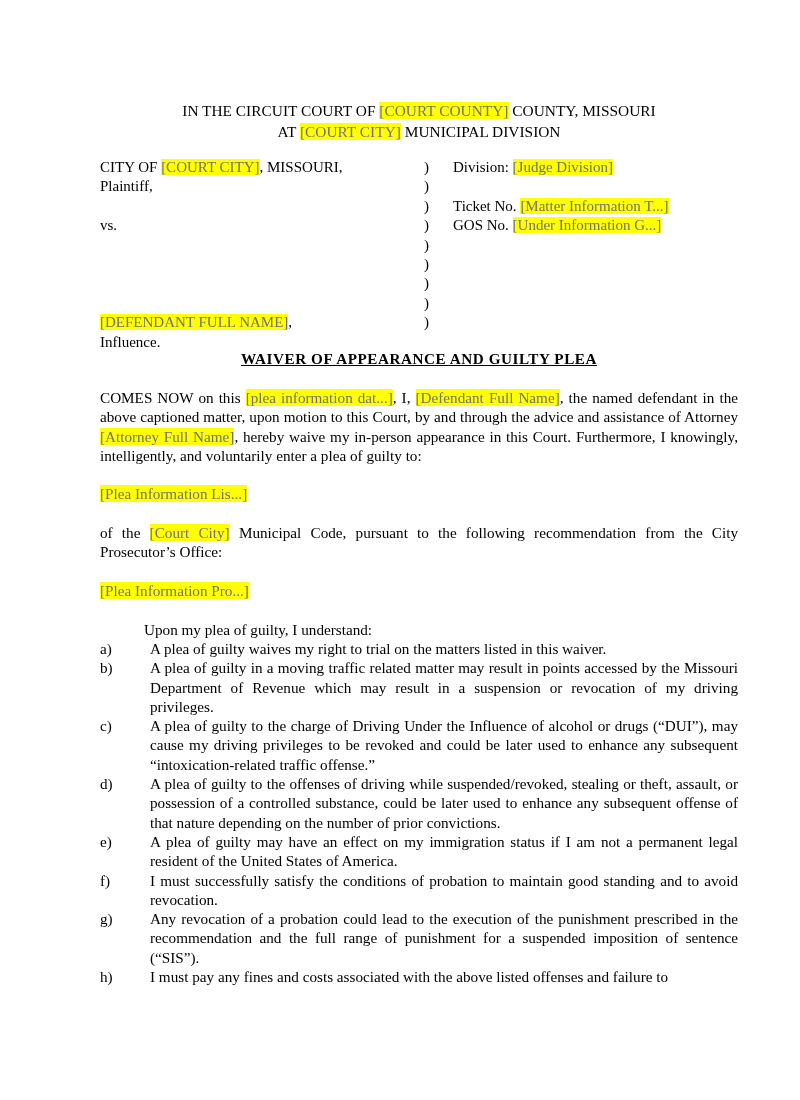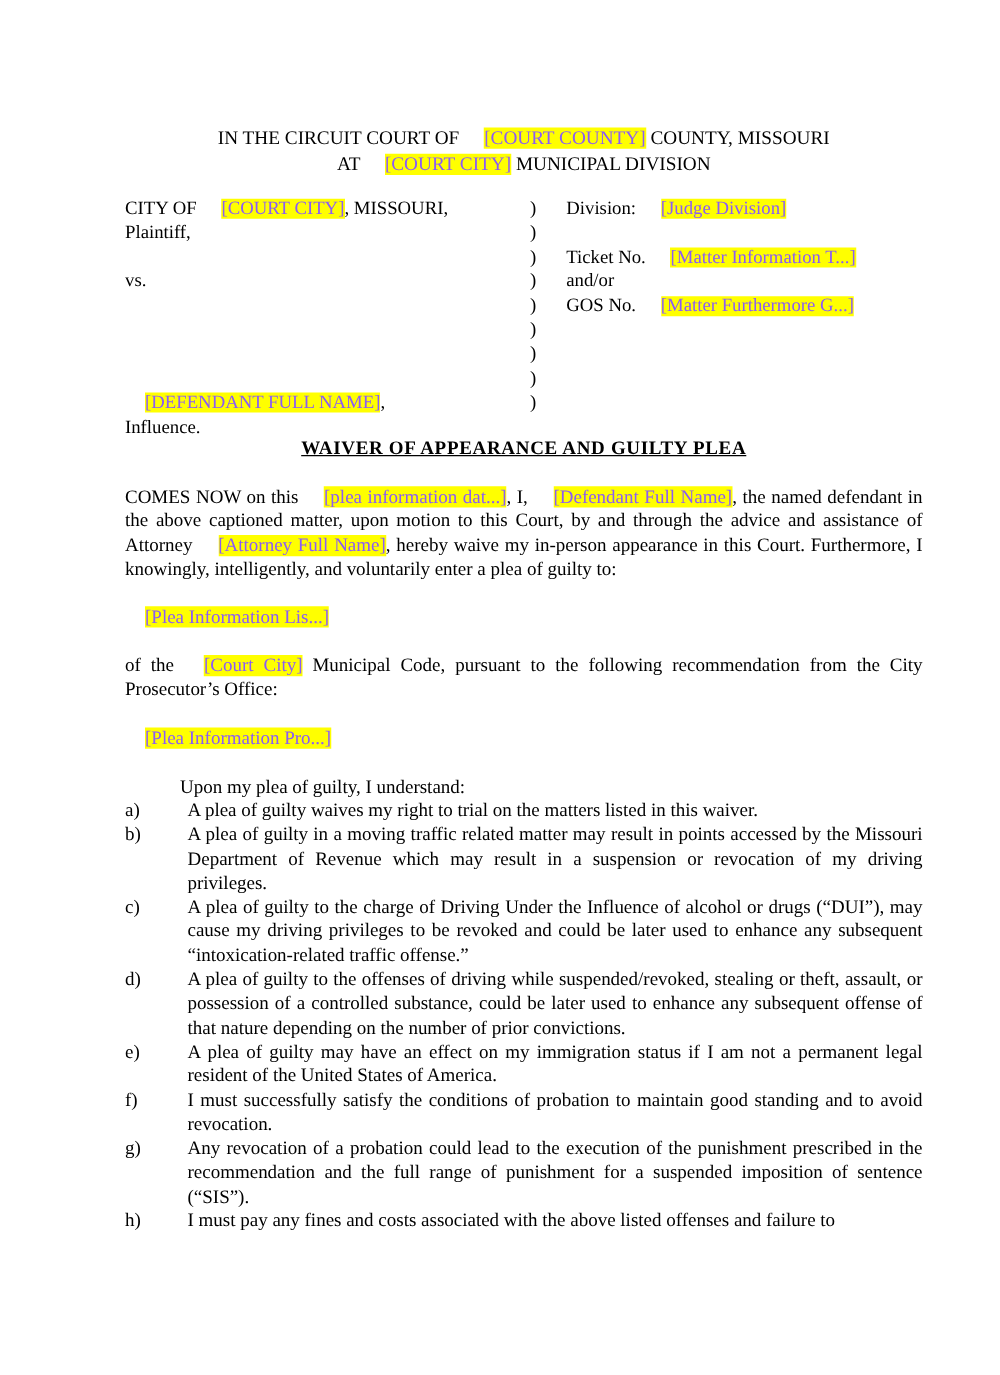--- a/index.html
+++ b/index.html
@@ -20,22 +20,21 @@
     position: absolute;
     left: 0; top: 0;
     width: 800px;
     height: 1100px;
     background: #ffffff;
   }
 
   
   .hl {
     background: #FFFF00;
-    color: #8b5cf6;
-    margin-left: 16px;
+    color: #737373;
   }
   .doc-body {
     position: absolute;
     left: 100px;
     width: 638px;
     font-size: 15.2px;
     line-height: 19.3px;
   }
 
   
@@ -173,22 +172,21 @@
         <div class="row">)</div>
         <div class="row">)</div>
         <div class="row">)</div>
         <div class="row">)</div>
       </div>
 
       <div class="cap-right">
         <div class="row"><span>Division: </span><span class="hl">[Judge Division]</span></div>
         <div class="row">&nbsp;</div>
         <div class="row"><span>Ticket No. </span><span class="hl">[Matter Information T...]</span></div>
-        <div class="row">and/or</div>
-        <div class="row"><span>GOS No. </span><span class="hl">[Matter Furthermore G...]</span></div>
+        <div class="row"><span>GOS No. </span><span class="hl">[Under Information G...]</span></div>
         <div class="row">&nbsp;</div>
         <div class="row">&nbsp;</div>
         <div class="row">&nbsp;</div>
       </div>
 
     </div>
   </div>
 
   <div class="doc-heading"><span>WAIVER OF APPEARANCE AND GUILTY PLEA</span></div>
 

